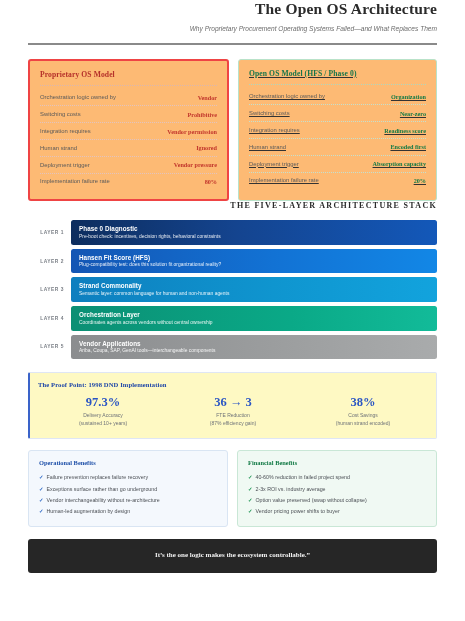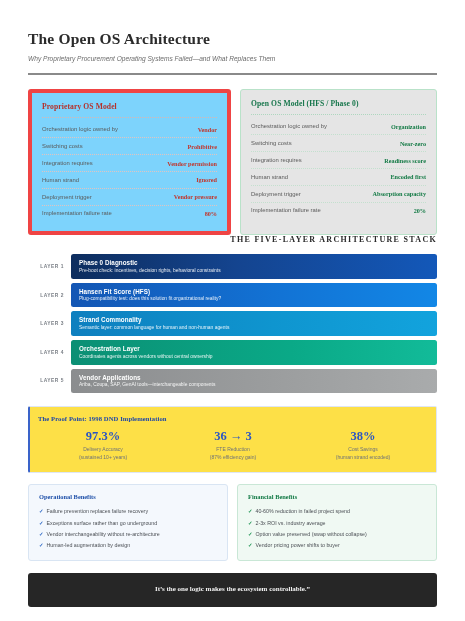--- a/index.html
+++ b/index.html
@@ -6,21 +6,21 @@
   body{
     width:465px;height:621px;
     background:#ffffff;
     font-family:"Liberation Sans",sans-serif;
     color:#333333;
     overflow:hidden;
   }
   .page{padding:0 28px;box-sizing:border-box;width:465px;}
 
   
-  .hdr{padding-top:30px;text-align:left;}
+  .hdr{text-align:right;}
   .hdr h1{
     margin:0;
     font-family:"Liberation Serif",serif;
     font-size:15.5px;font-weight:bold;color:#2b2b2b;
     letter-spacing:.2px;
   }
   .hdr .sub{
     margin-top:7px;
     font-size:6.6px;font-style:italic;color:#6b6b6b;
     font-family:"Liberation Sans",sans-serif;
@@ -29,22 +29,22 @@
     margin:11px auto 0;height:1.6px;width:100%;
     background:#8a8a8a;
   }
 
   
   .cmp{display:flex;gap:9px;margin-top:14px;}
   .card{
     flex:1;box-sizing:border-box;
     border-radius:3px;padding:9px 10px 10px;
   }
-  .card.prop{background:#7dd3fc;border:4px solid #ef4444;}
-  .card.open{background:#e5e5e5;border:1px solid #b9e2c9;}
+  .card.prop{background:#fdba74;border:2px solid #ef4444;}
+  .card.open{background:#fdba74;border:1px solid #b9e2c9;text-decoration:underline;}
   .card h2{
     margin:0 0 6px;
     font-family:"Liberation Serif",serif;
     font-size:7.6px;font-weight:bold;letter-spacing:.1px;
   }
   .card.prop h2{color:#b5302a;}
   .card.open h2{color:#15754a;}
   .card .hsep{height:1px;border-top:1px dotted #d8b6b1;margin-bottom:3px;}
   .card.open .hsep{border-top-color:#aed7bf;}
   .row{
@@ -78,21 +78,21 @@
   .layer .bt{font-size:6.3px;font-weight:bold;letter-spacing:.05px;}
   .layer .bd{font-size:4.9px;margin-top:1.6px;opacity:.9;}
   .l1{background:linear-gradient(90deg,#0d2d5e 0%,#14448f 45%,#1358b9 100%);}
   .l2{background:linear-gradient(90deg,#1456b4 0%,#1272d4 55%,#1287e6 100%);}
   .l3{background:linear-gradient(90deg,#0e7fbf 0%,#0f95cf 55%,#12a3dd 100%);}
   .l4{background:linear-gradient(90deg,#0b8f74 0%,#0aa987 60%,#12bb99 100%);}
   .l5{background:linear-gradient(90deg,#8b8d8f 0%,#9b9d9e 55%,#a9abac 100%);}
 
   
   .proof{
-    margin-top:13px;background:#fde047;border:1px solid #dfe6f4;
+    margin-top:13px;background:#fef9c3;border:1px solid #dfe6f4;
     border-left:2.5px solid #3a63c9;border-radius:2px;
     padding:8px 8px 11px;box-sizing:border-box;
   }
   .proof h3{
     margin:0;font-family:"Liberation Serif",serif;
     font-size:6.6px;font-weight:bold;color:#1f47a8;letter-spacing:.1px;
   }
   .stats{display:flex;margin-top:8px;}
   .stat{flex:1;text-align:center;}
   .stat .num{

